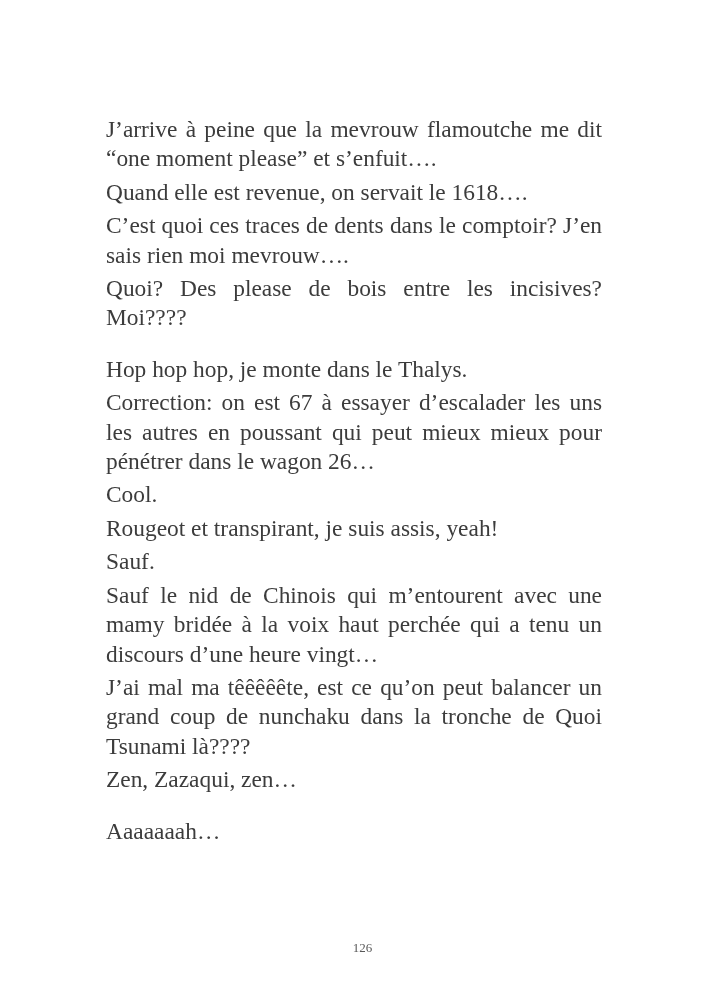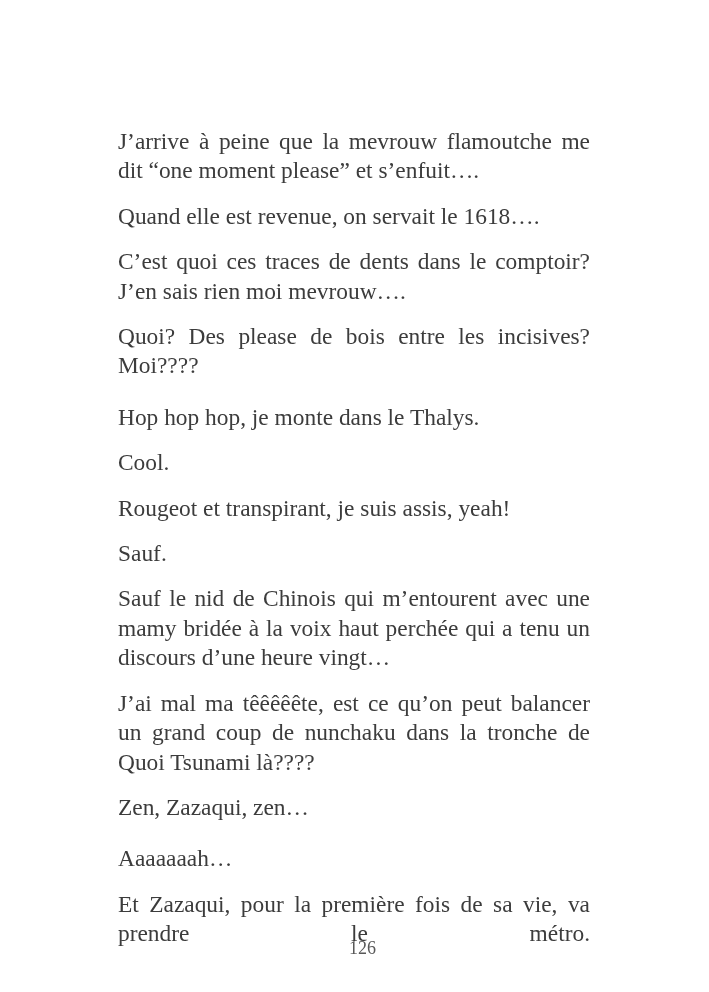--- a/index.html
+++ b/index.html
@@ -12,66 +12,66 @@
     font-family: "Liberation Serif", serif;
   }
   .text-block {
     position: absolute;
     left: 102px;
     top: 111px;
     width: 504px;
   }
   .block + .block { margin-top: 22px; }
   .para {
-    margin: 16px;
+    margin: 4px;
     padding: 0;
     font-size: 23.4px;
     line-height: 29.4px;
     color: var(--text-color, #3c3c3c);
     text-align: justify;
     hyphens: none;
     word-spacing: normal;
   }
   .justify-last { text-align-last: justify; }
   .page-number {
     position: absolute;
     left: 110px;
     width: 505px;
     top: 940px;
     text-align: center;
-    font-size: 18px;
+    font-size: 13px;
     line-height: 16px;
     color: var(--pagenum-color, #595959);
     font-family: "Liberation Serif", serif;
   }
 </style>
 </head>
 <body>
 
 <div class="page">
   <div class="text-block">
 
     <div class="block">
       <p class="para">J’arrive à peine que la mevrouw flamoutche me dit “one moment please” et s’enfuit….</p>
       <p class="para">Quand elle est revenue, on servait le 1618….</p>
       <p class="para">C’est quoi ces traces de dents dans le comptoir? J’en sais rien moi mevrouw….</p>
       <p class="para">Quoi? Des please de bois entre les incisives? Moi????</p>
     </div>
 
     <div class="block">
       <p class="para">Hop hop hop, je monte dans le Thalys.</p>
+      <p class="para">Correction: on est 67 à essayer d’escalader les uns les autres en poussant qui peut mieux mieux pour pénétrer dans le wagon 26…</p>
       <p class="para">Cool.</p>
       <p class="para">Rougeot et transpirant, je suis assis, yeah!</p>
       <p class="para">Sauf.</p>
       <p class="para">Sauf le nid de Chinois qui m’entourent avec une mamy bridée à la voix haut perchée qui a tenu un discours d’une heure vingt…</p>
       <p class="para">J’ai mal ma têêêêête, est ce qu’on peut balancer un grand coup de nunchaku dans la tronche de Quoi Tsunami là????</p>
       <p class="para">Zen, Zazaqui, zen…</p>
     </div>
 
     <div class="block">
       <p class="para">Aaaaaaah…</p>
-      <p class="para justify-last">Et Zazaqui, pour la première fois de sa vie, va prendre le métro.</p>
     </div>
 
   </div>
 
   <div class="page-number">126</div>
 </div>
 
 </body></html>

